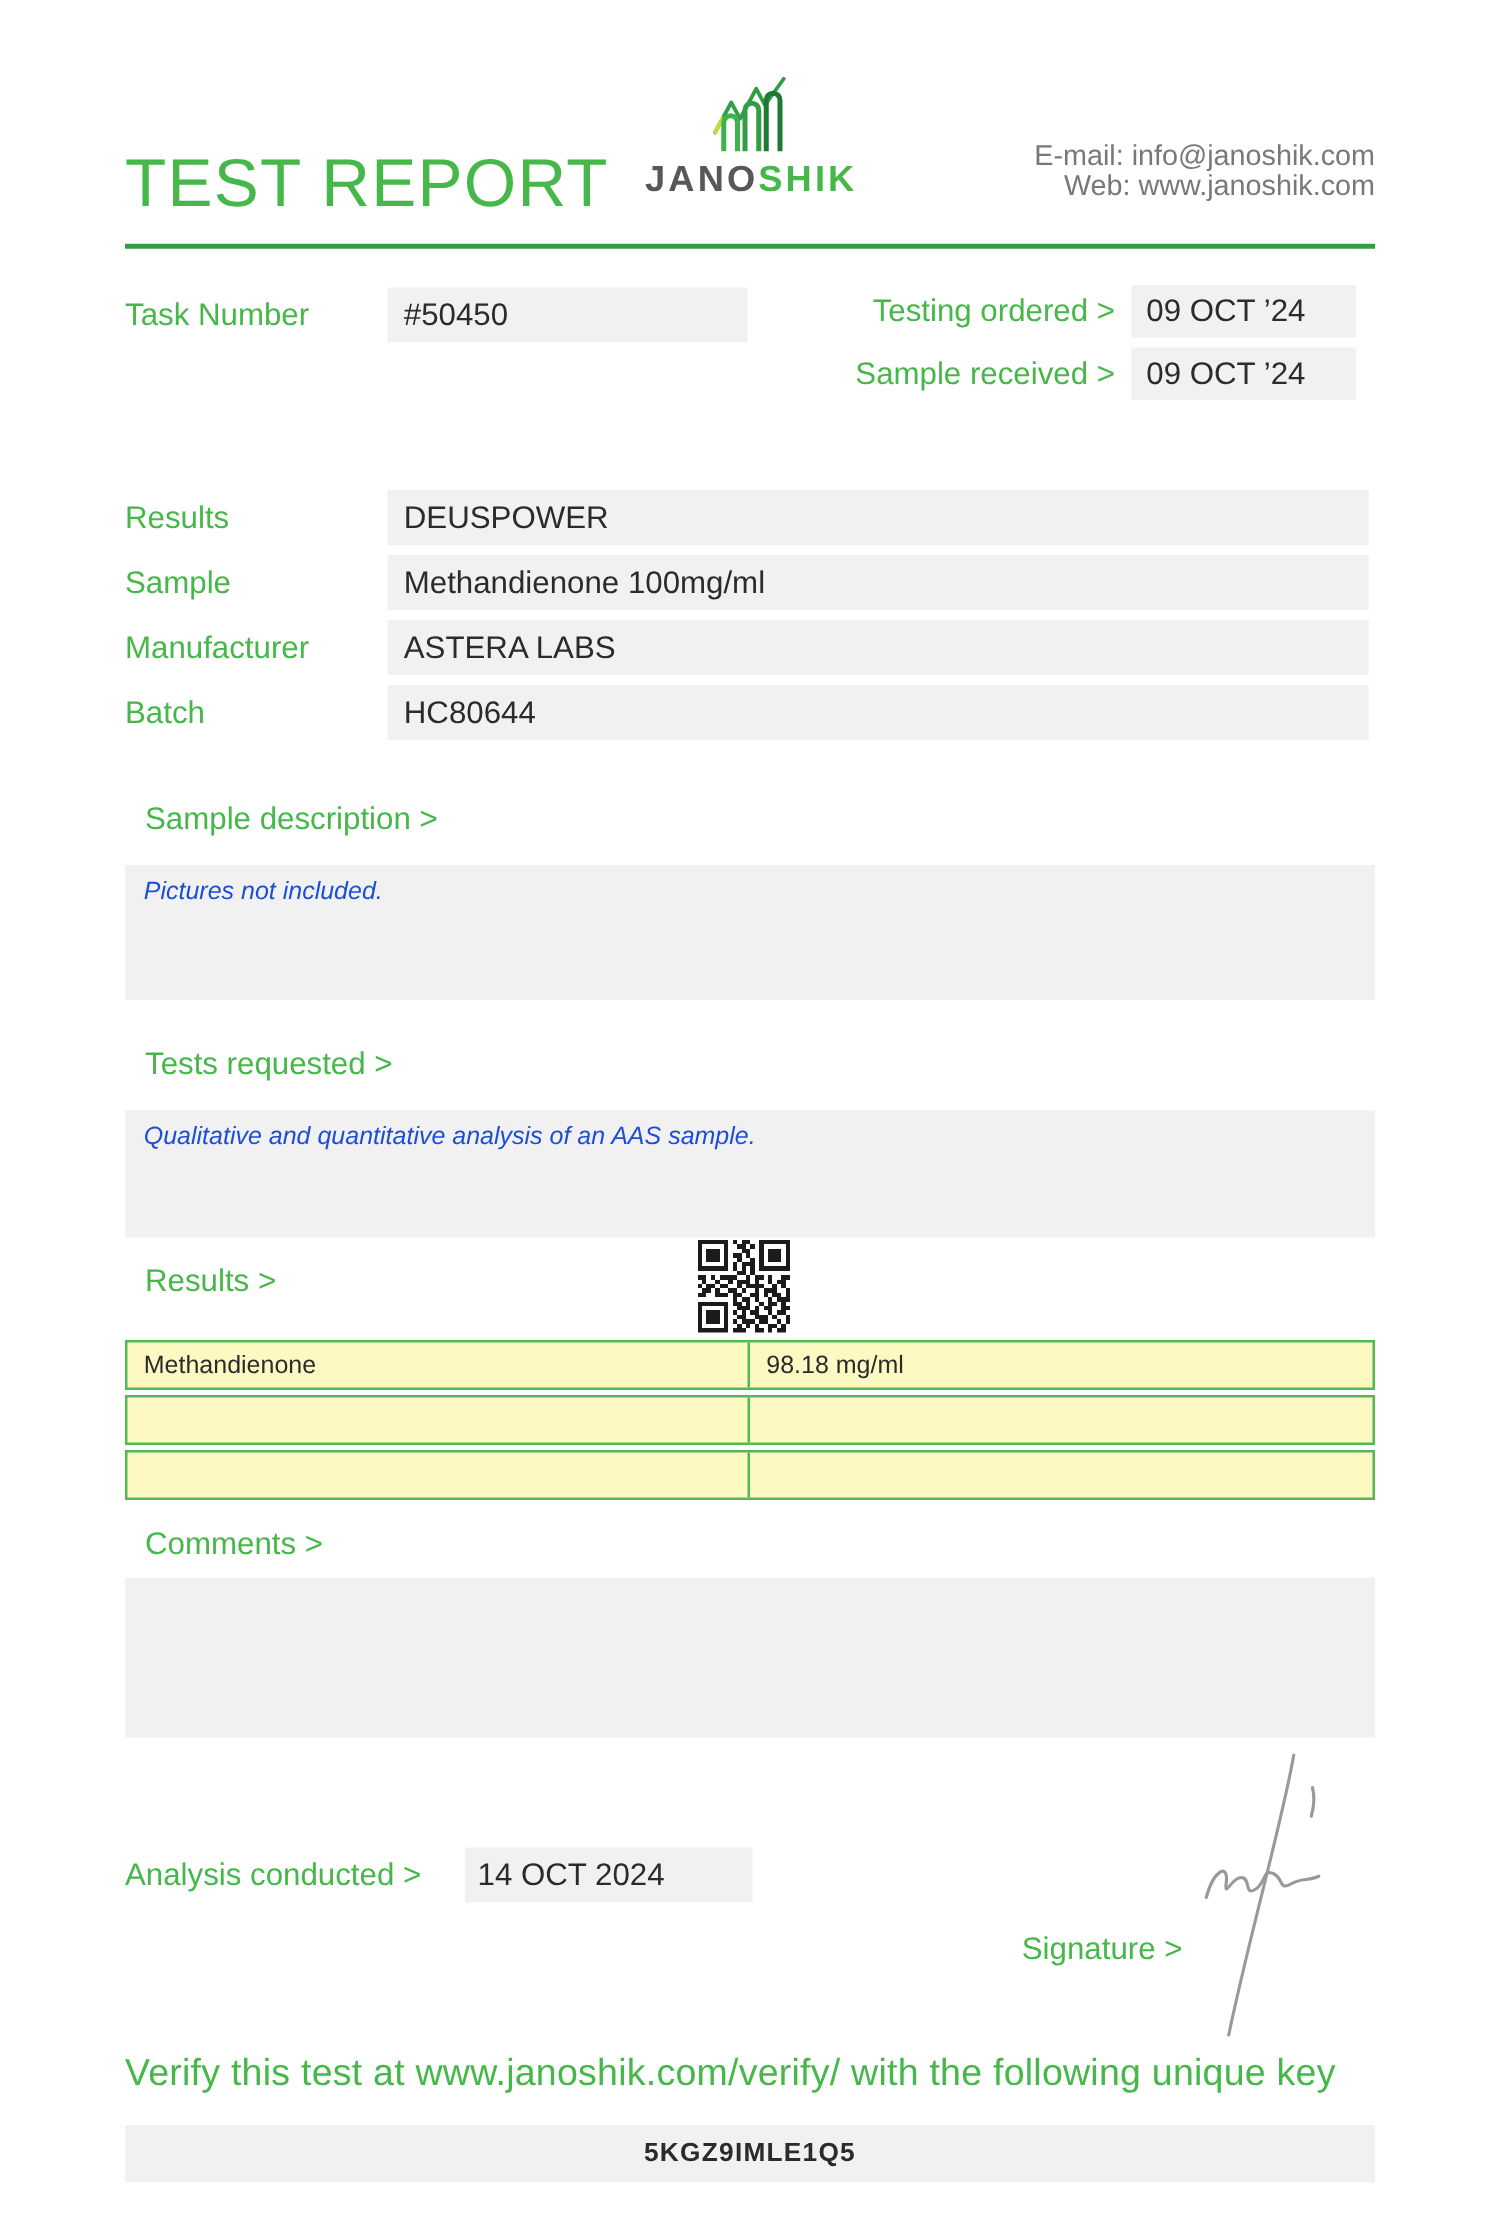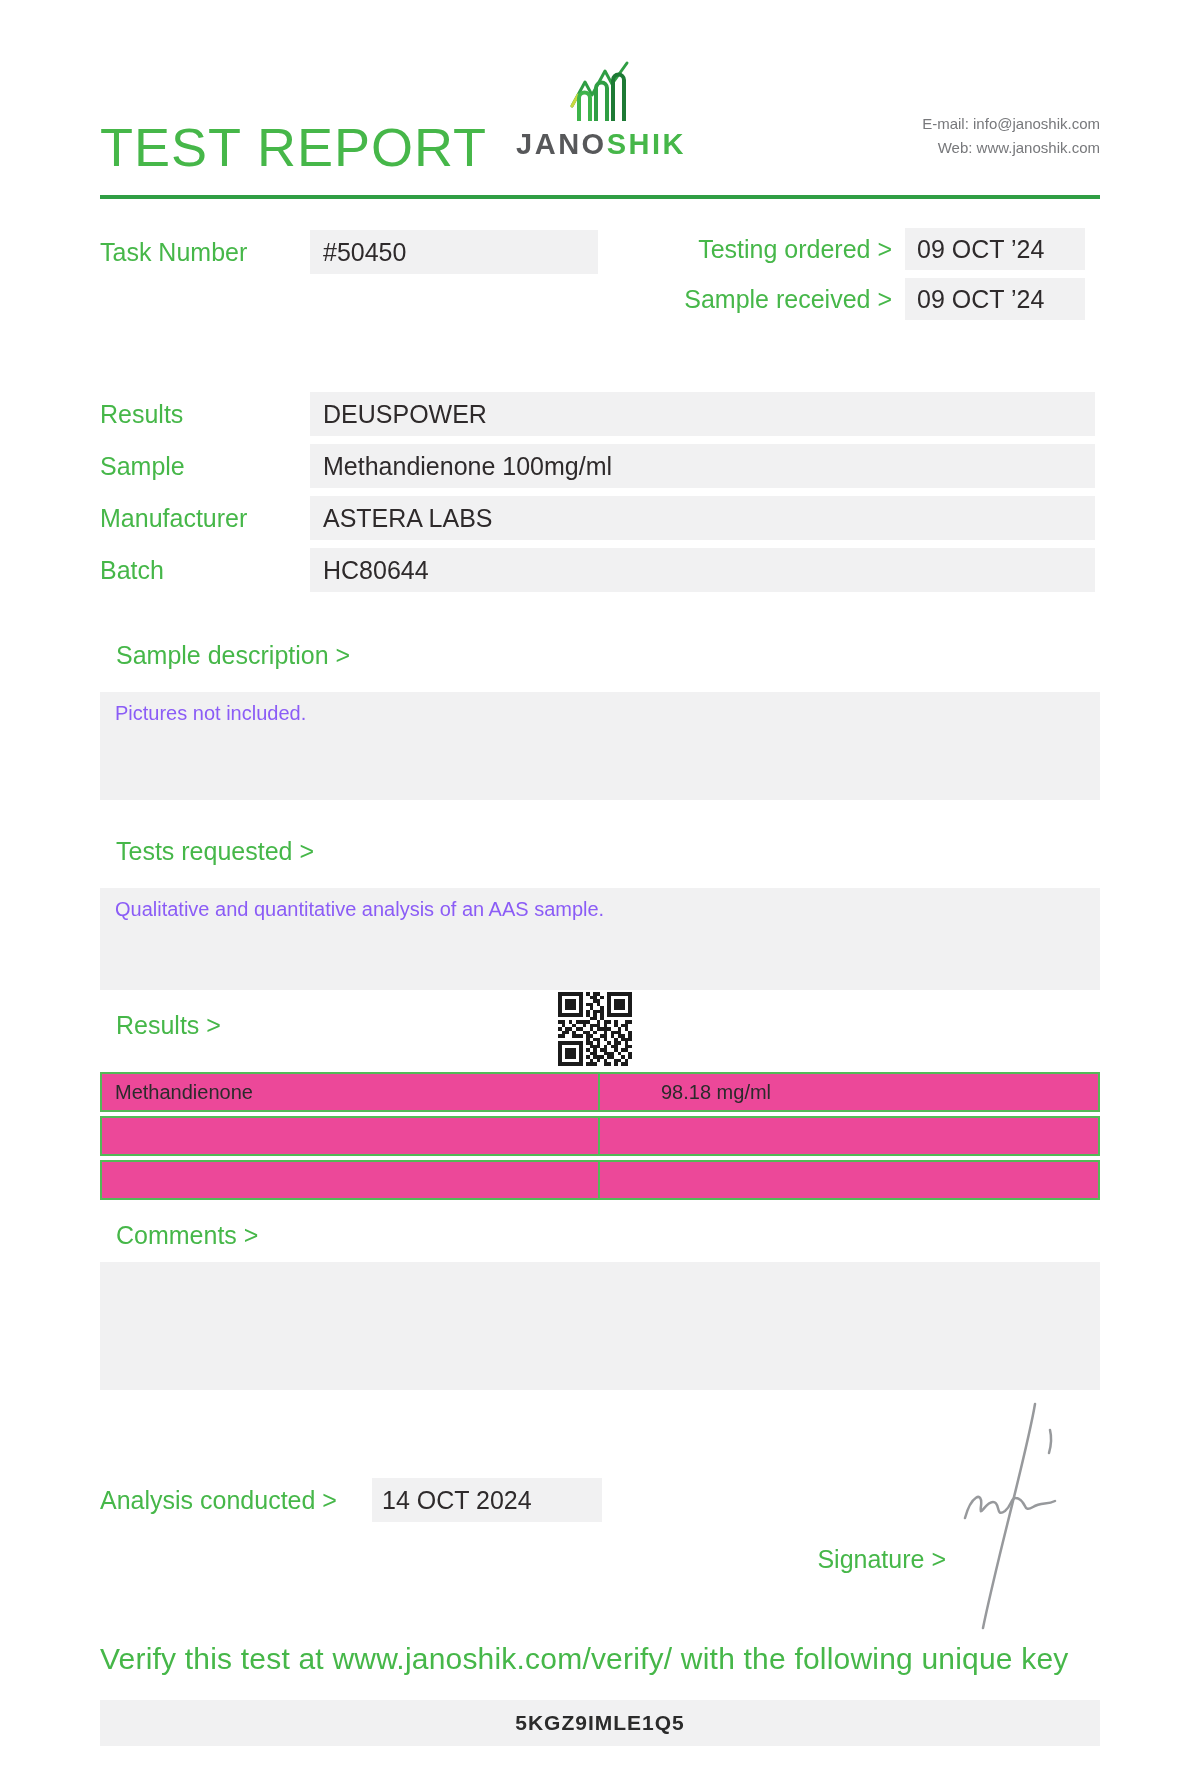--- a/index.html
+++ b/index.html
@@ -17,49 +17,49 @@
   .abs{position:absolute;}
 
   .report-title{left:100px;top:120px;font-size:54px;line-height:1;color:var(--green);letter-spacing:1px;font-weight:400;}
 
   .logo-block{left:485px;top:60px;width:232px;text-align:center;}
   .logo-icon{display:block;margin:0 auto;}
   .logo-word{margin-top:7px;font-size:29px;font-weight:bold;letter-spacing:2.5px;line-height:1;}
   .logo-word .jano{color:#57585a;}
   .logo-word .shik{color:var(--green);}
 
-  .contact-block{left:740px;top:112px;width:360px;text-align:right;font-size:15px;line-height:24px;color:var(--gray);}
+  .contact-block{left:740px;top:112px;width:360px;text-align:right;font-size:23px;line-height:24px;color:var(--gray);}
 
   .rule{left:100px;top:195px;width:1000px;height:4px;background:var(--green-dark);}
 
   .glabel{color:var(--green);font-size:25px;white-space:nowrap;}
   .vbox{background:var(--box);color:var(--ink);font-size:25px;white-space:nowrap;overflow:hidden;}
 
   .task-label{left:100px;top:230px;line-height:44px;}
   .task-box{left:310px;top:230px;width:288px;height:44px;line-height:44px;padding-left:13px;}
 
   .date-label-1{left:560px;top:228px;width:332px;text-align:right;line-height:42px;}
   .date-box-1{left:905px;top:228px;width:180px;height:42px;line-height:42px;padding-left:12px;}
   .date-label-2{left:560px;top:278px;width:332px;text-align:right;line-height:42px;}
   .date-box-2{left:905px;top:278px;width:180px;height:42px;line-height:42px;padding-left:12px;}
 
   .info-label{left:100px;line-height:44px;}
   .info-box{left:310px;width:785px;height:44px;line-height:44px;padding-left:13px;}
 
   .section-heading{left:100px;font-size:25px;color:var(--green);line-height:1.2;margin-left:16px;}
 
-  .content-box{left:100px;width:1000px;background:var(--box);color:#8b5cf6;font-size:20px;padding:10px 15px;}
+  .content-box{left:100px;width:1000px;background:var(--box);color:#1d4ed8;font-size:20px;padding:10px 15px;font-style:italic;}
 
   .desc-box{top:692px;height:108px;}
   .tests-box{top:888px;height:102px;}
   .comments-box{top:1262px;height:128px;}
 
   .qr-wrap{left:558px;top:992px;width:74px;height:74px;background:#fff;}
 
-  .result-row{left:100px;width:1000px;height:40px;border:2px solid var(--border-green);display:flex;background:#ec4899;gap:48px;}
+  .result-row{left:100px;width:1000px;height:40px;border:2px solid var(--border-green);display:flex;background:#fef9c3;}
   .result-cell{flex:0 0 50%;line-height:36px;font-size:20px;color:#2b2b2b;padding-left:13px;white-space:nowrap;overflow:hidden;}
   .result-cell.first{border-right:2px solid var(--border-green);}
 
   .analysis-label{left:100px;top:1478px;line-height:44px;}
   .analysis-box{left:372px;top:1478px;width:230px;height:44px;line-height:44px;padding-left:10px;}
 
   .signature-label{left:700px;top:1537px;width:246px;text-align:right;line-height:44px;}
   .signature-svg{left:955px;top:1398px;}
 
   .verify-line{left:100px;top:1642px;width:1010px;font-size:30px;color:var(--green);white-space:nowrap;letter-spacing:0.2px;}

